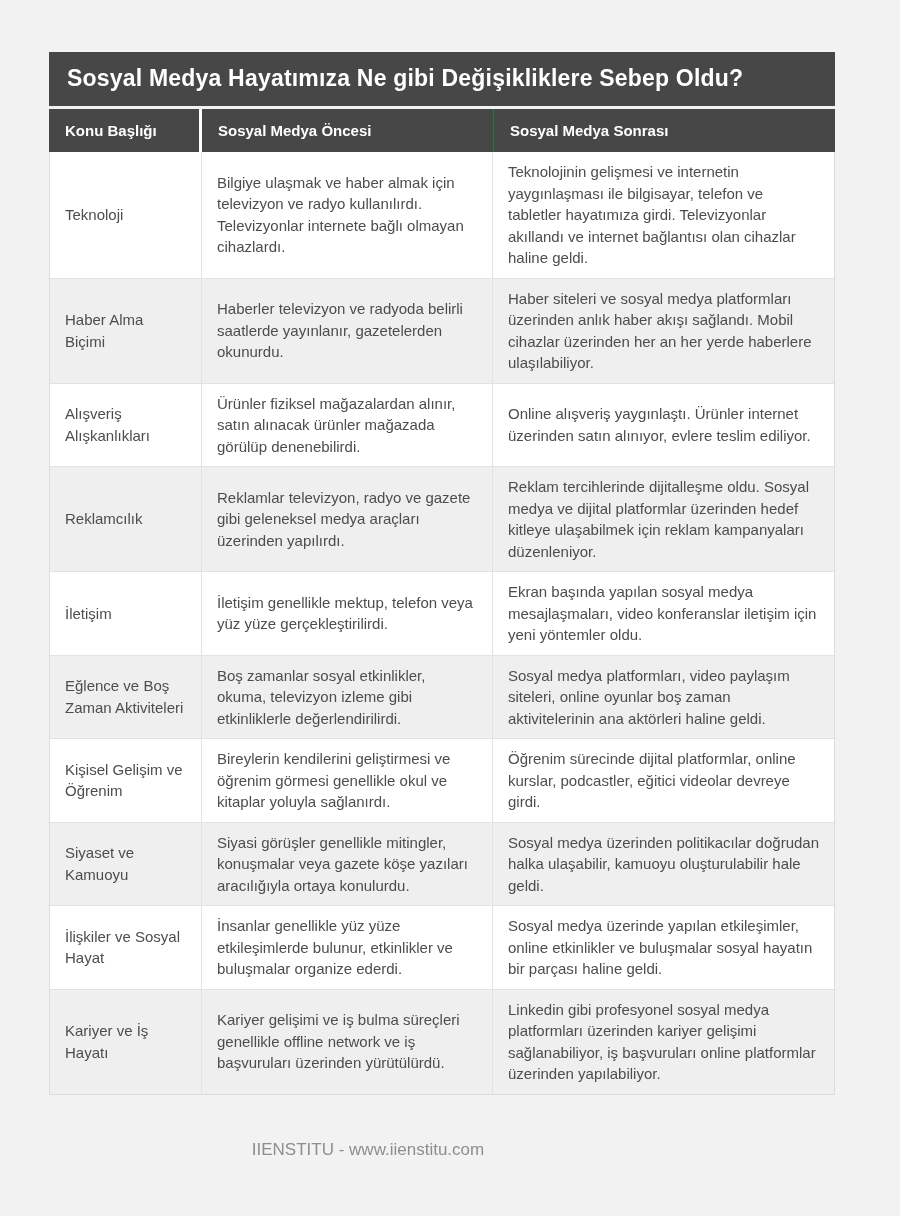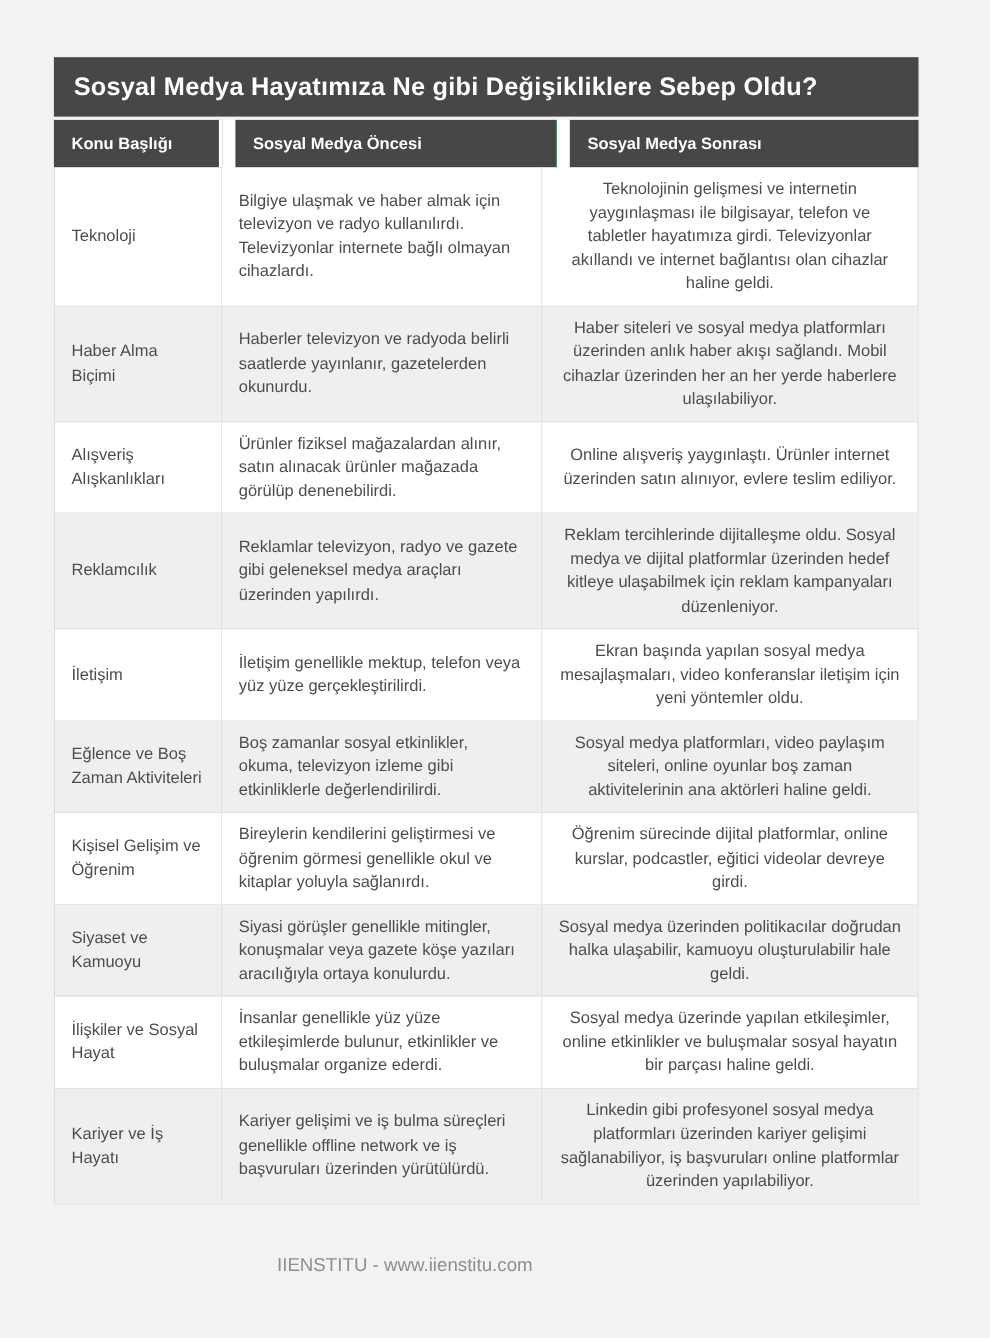--- a/index.html
+++ b/index.html
@@ -23,21 +23,20 @@
     font-size: 23px;
     font-weight: bold;
     padding: 13px 18px 14px 18px;
     letter-spacing: 0.2px;
   }
 
   .header-row {
     display: flex;
     margin-top: 3px;
     background: #ffffff;
-    gap: 12px;
   }
   .hcell {
     background: #474747;
     color: #ffffff;
     font-size: 15px;
     font-weight: bold;
     padding: 13px 10px 13px 16px;
   }
   .hcell.c1 { width: 153px; border-right: 3px solid #ffffff; }
   .hcell.c2 { width: 292px; border-right: 1px solid #15803d; }
@@ -58,21 +57,21 @@
   .cell {
     display: flex;
     align-items: center;
     font-size: 15px;
     line-height: 21.5px;
     color: #4d4d4d;
     padding: 9px 15px;
   }
   .cell.c1 { width: 152px; border-right: 1px solid #e2e2e2; }
   .cell.c2 { width: 291px; border-right: 1px solid #e2e2e2; }
-  .cell.c3 { flex: 1; text-align: center; }
+  .cell.c3 { flex: 1; }
 
   .footer {
     position: absolute;
     left: 0;
     top: 1140px;
     width: 736px;
     text-align: center;
     color: #8e8e8e;
     font-size: 17px;
   }

